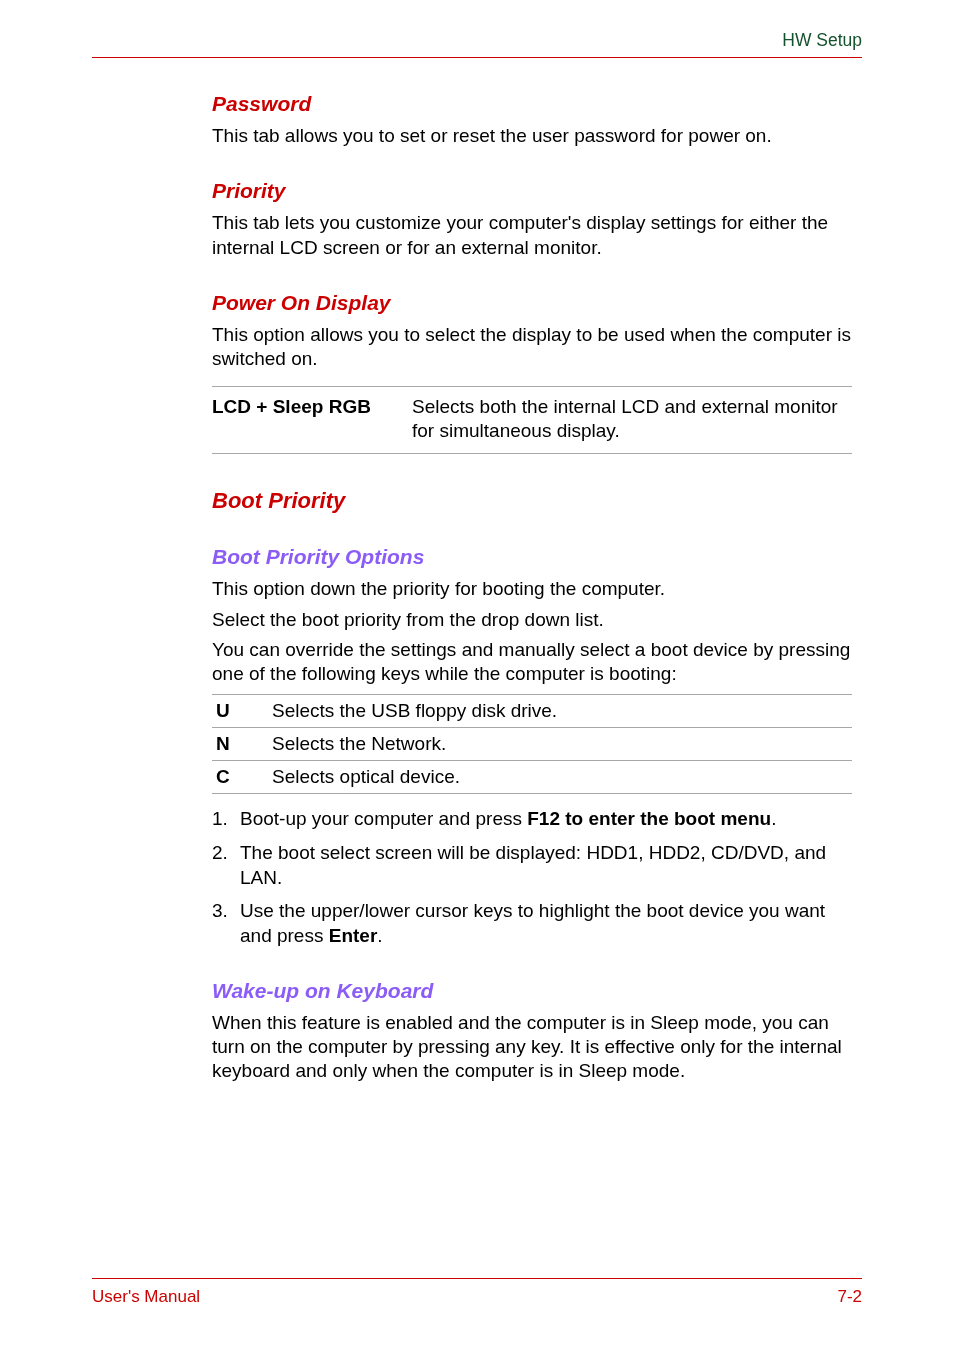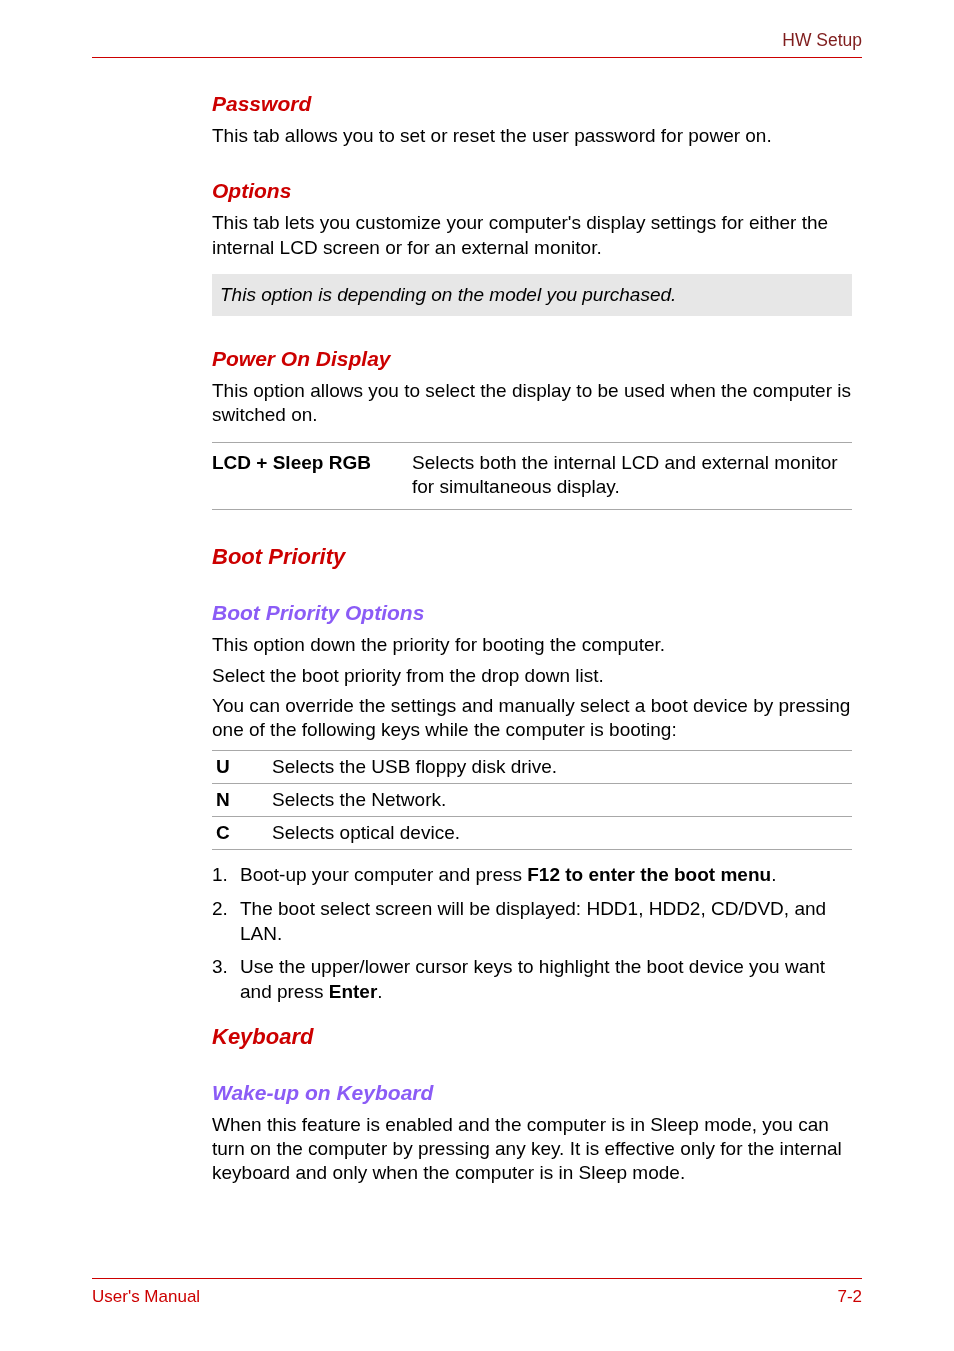--- a/index.html
+++ b/index.html
@@ -1,18 +1,18 @@
 <!DOCTYPE html>
 <html><head>
 <meta charset="utf-8">
 <style>
   * { margin: 0; padding: 0; box-sizing: border-box; }
   html, body { width: 954px; height: 1351px; background: #ffffff; font-family: Arial, Helvetica, sans-serif; color: #000; }
   .page { width: 954px; height: 1351px; position: relative; padding: 30px 92px 0 92px; }
-  .header-label { text-align: right; color: #7f1d1d; font-size: 17.5px; margin-bottom: 6px; }
+  .header-label { text-align: right; color: #14532d; font-size: 17.5px; margin-bottom: 6px; }
   .hr-top { border: none; border-top: 1.2px solid #cc0000; margin-bottom: 34px; }
   .content { padding-left: 120px; padding-right: 10px; }
   .h4 { font-weight: bold; font-style: italic; font-size: 21px; margin-bottom: 8px; margin-top: 31px; }
   .h3 { font-weight: bold; font-style: italic; font-size: 22px; margin-bottom: 22px; }
   .red { color: #cc0000; }
   .red2 { color: #8b5cf6; }
   .para { font-size: 19px; line-height: 1.28; margin-bottom: 14px; color: #000; }
   .notebox { background: #e7e7e7; padding: 10px 8px; font-style: italic; font-size: 19px; margin-bottom: 20px; }
   .def-table { width: 100%; border-collapse: collapse; margin-bottom: 34px; }
   .def-table td { border-top: 1px solid #a8a8a8; border-bottom: 1px solid #a8a8a8; padding: 8px 4px 10px 0; font-size: 19px; line-height: 1.28; vertical-align: top; }
@@ -34,23 +34,22 @@
 
 <div class="page">
   <div class="header-label">HW Setup</div>
   <hr class="hr-top">
 
   <div class="content">
 
     <div class="h4 red">Password</div>
     <p class="para">This tab allows you to set or reset the user password for power on.</p>
 
-    <div class="h4 red">Options</div>
+    <div class="h4 red">Priority</div>
     <p class="para">This tab lets you customize your computer's display settings for either the internal LCD screen or for an external monitor.</p>
-    <div class="notebox">This option is depending on the model you purchased.</div>
 
     <div class="h4 red">Power On Display</div>
     <p class="para">This option allows you to select the display to be used when the computer is switched on.</p>
     <table class="def-table">
       <tbody>
       <tr>
         <td class="key">LCD + Sleep RGB</td>
         <td>Selects both the internal LCD and external monitor for simultaneous display.</td>
       </tr>
     </tbody>
@@ -95,21 +94,20 @@
         </div>
       </div>
       <div class="li">
         <div class="ln">3.</div>
         <div class="lt">
           <span>Use the upper/lower cursor keys to highlight the boot device you want and press </span><b>Enter</b><span>.</span>
         </div>
       </div>
     </div>
 
-    <div class="h3 red" style="margin-top:18px;">Keyboard</div>
     <div class="h4 red2">Wake-up on Keyboard</div>
     <p class="para">When this feature is enabled and the computer is in Sleep mode, you can turn on the computer by pressing any key. It is effective only for the internal keyboard and only when the computer is in Sleep mode.</p>
 
   </div>
 
   <div class="footer">
     <hr class="hr-bot">
     <div class="footer-row">
       <span>User's Manual</span>
       <span>7-2</span>

